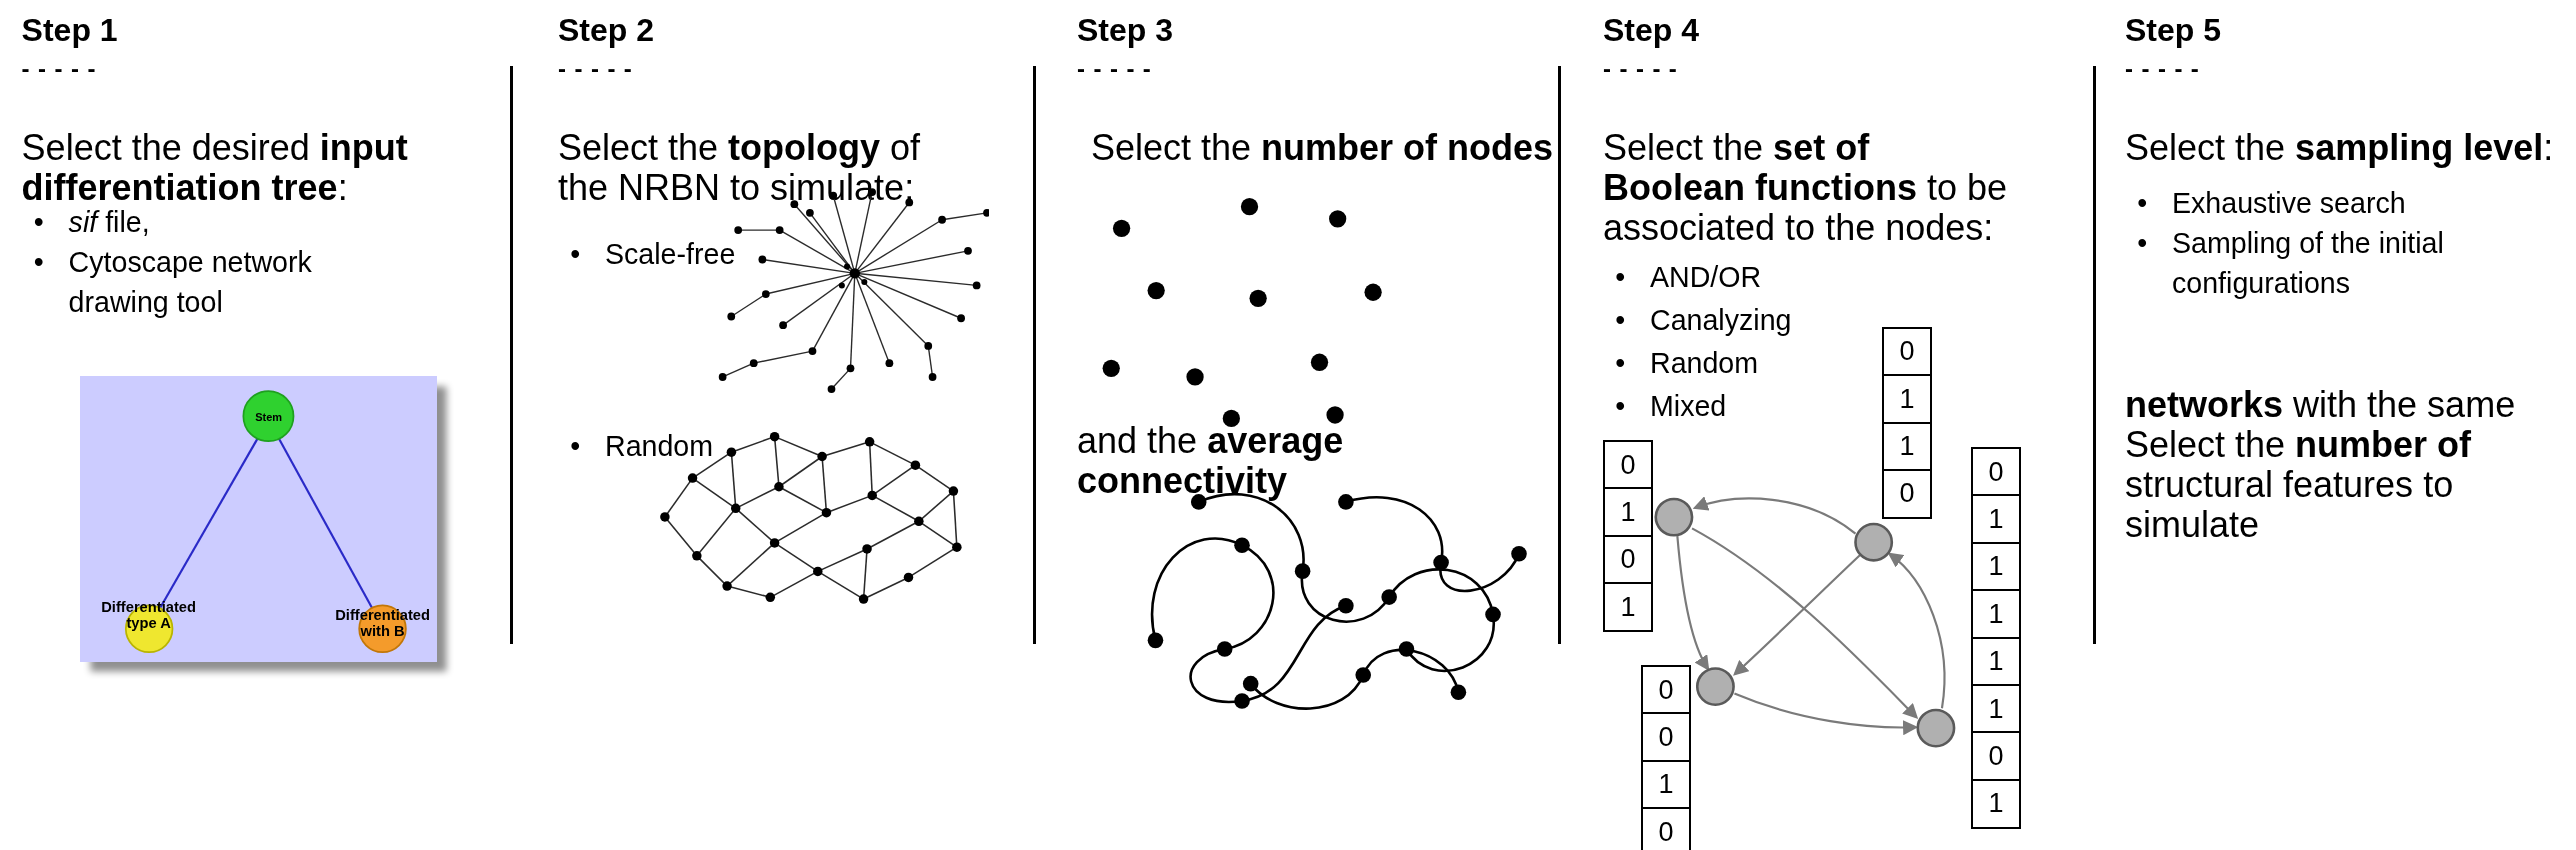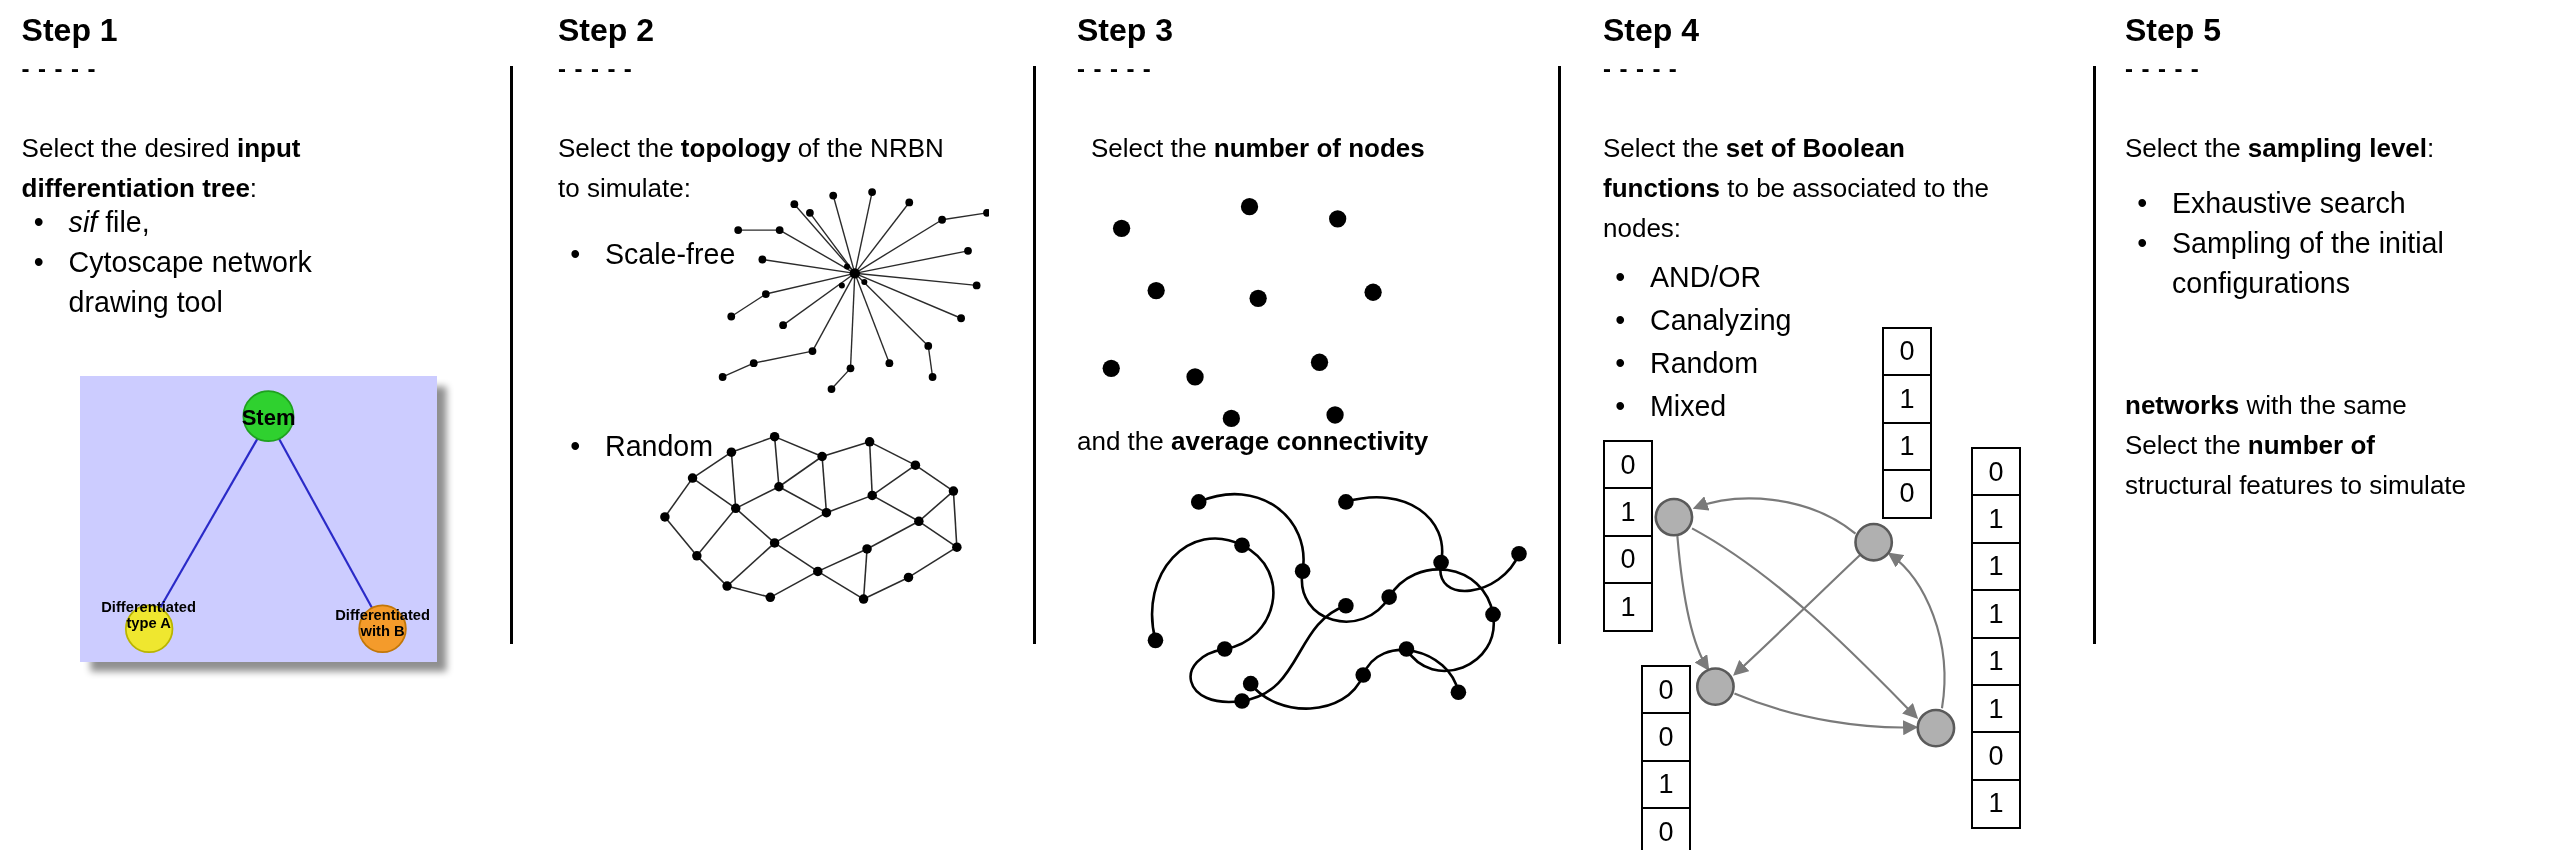--- a/index.html
+++ b/index.html
@@ -5,35 +5,35 @@
   * { margin:0; padding:0; box-sizing:border-box; }
   html, body { width:2576px; height:851px; background:#ffffff; overflow:hidden;
                font-family:"Liberation Sans", sans-serif; color:#000; }
   .canvas { position:relative; width:2040px; height:851px; background:#fff; }
 
   .divider { position:absolute; top:66px; width:2.6px; height:578px; background:#000; }
 
   .col { position:absolute; top:0; height:851px; }
   .step-title  { position:absolute; left:0; top:12px; font-size:32px; font-weight:700; }
   .step-dashes { position:absolute; left:0; top:55px; font-size:24px; font-weight:700; letter-spacing:0.9px; }
-  .para { position:absolute; font-size:26px; line-height:40px; }
+  .para { position:absolute; font-size:36px; line-height:40px; }
   .para b { font-weight:700; }
 
   .bullets { position:absolute; font-size:28.6px; line-height:40px; }
   .bullet { display:flex; align-items:flex-start; }
   .bullet .marker { flex:0 0 40px; padding-left:5.2px; }
   .bullet .btext  { display:block; }
 
   
   .tree-fig { position:absolute; left:58px; top:376px; width:357px; height:286px;
               background:#ccccff; box-shadow:9.5px 9.5px 7px #8f8f8f; }
   .tree-fig svg { position:absolute; left:0; top:0; }
   .tree-label { position:absolute; transform:translateX(-50%); text-align:center;
                 font-weight:700; color:#000; }
-  .tree-label.root  { font-size:22px; line-height:17.3px; }
+  .tree-label.root  { font-size:11px; line-height:17.3px; }
   .tree-label.child { font-size:14.7px; line-height:15.6px; width:112px; }
 
   
   .netfig { position:absolute; }
 
   
   .bn-fig { position:absolute; left:0; top:312px; width:441px; height:546px; }
   .bn-fig svg { position:absolute; left:0; top:0; }
   .btable { position:absolute; display:flex; flex-direction:column; }
   .bcell { width:50px; height:50px; background:#fff; border:2.6px solid #000;

